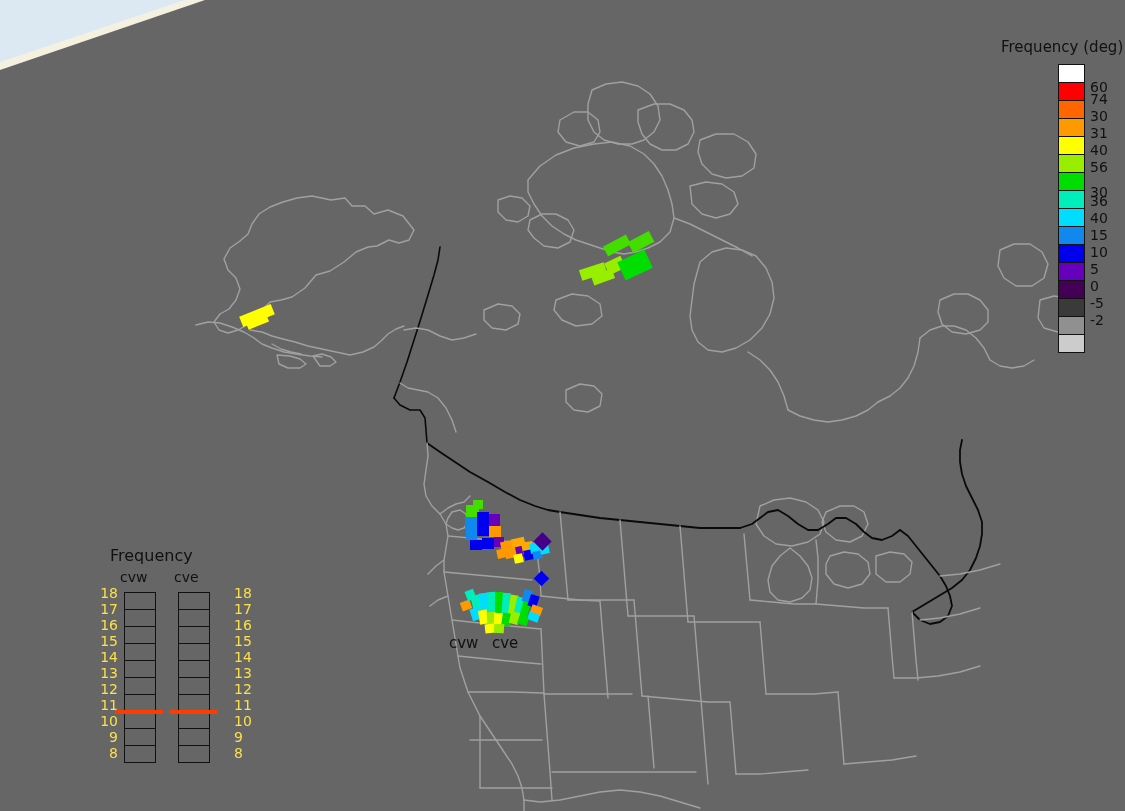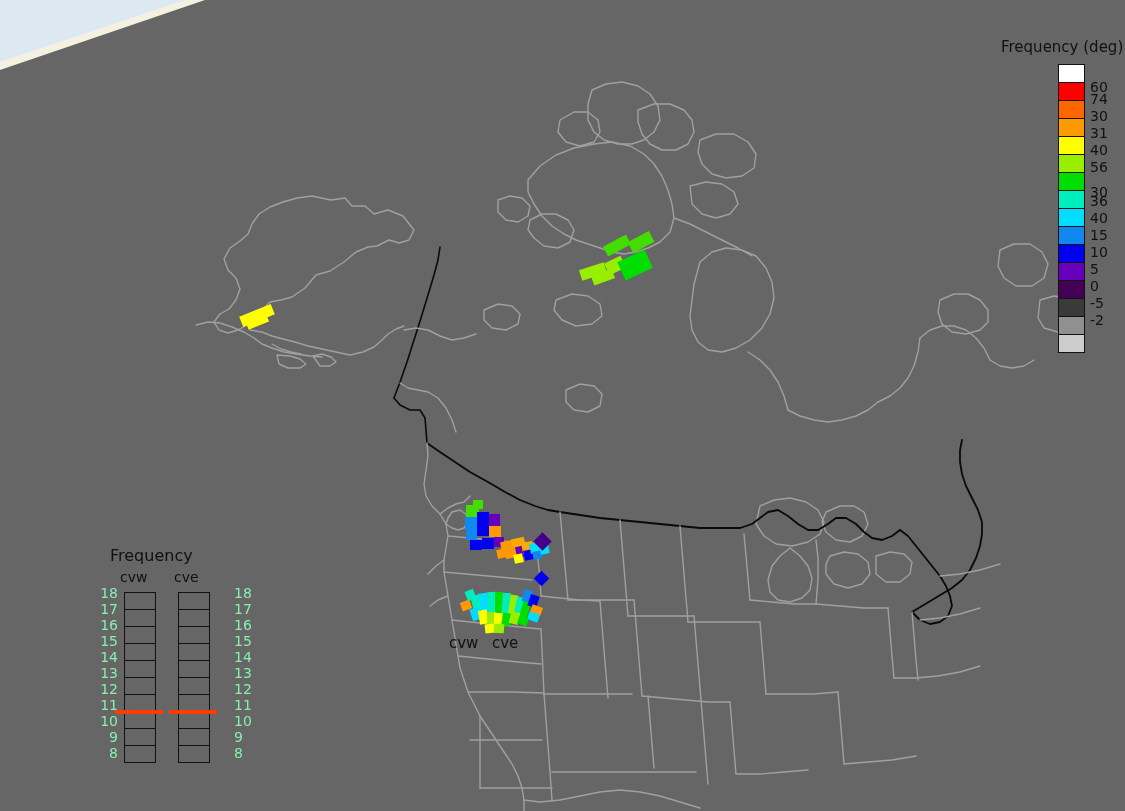--- a/index.html
+++ b/index.html
@@ -36,21 +36,21 @@
   .elev-lab{position:absolute;left:32px;color:#111;font-size:14px;line-height:14px;
             white-space:pre;text-align:left;}
 
   
   #freq{position:absolute;left:88px;top:548px;width:160px;}
   #freq-title{position:absolute;left:22px;top:0;color:#111;font-size:16px;line-height:16px;white-space:pre;}
   .freq-col-title{position:absolute;color:#111;font-size:14px;line-height:14px;white-space:pre;}
   .freq-scale{position:absolute;width:30px;border:1px solid #111;}
   .freq-tick{height:16px;border-bottom:1px solid #111;}
   .freq-tick:last-child{border-bottom:none;}
-  .freq-lab{position:absolute;color:#86efac;font-size:14px;line-height:14px;white-space:pre;}
+  .freq-lab{position:absolute;color:#fde047;font-size:14px;line-height:14px;white-space:pre;}
   .freq-mark{position:absolute;height:4px;background:#ff3c00;}
 </style>
 </head>
 <body>
 
 <div id="stage">
 
   <div class="band" id="band-cream"></div>
   <div class="band" id="band-blue"></div>
 

